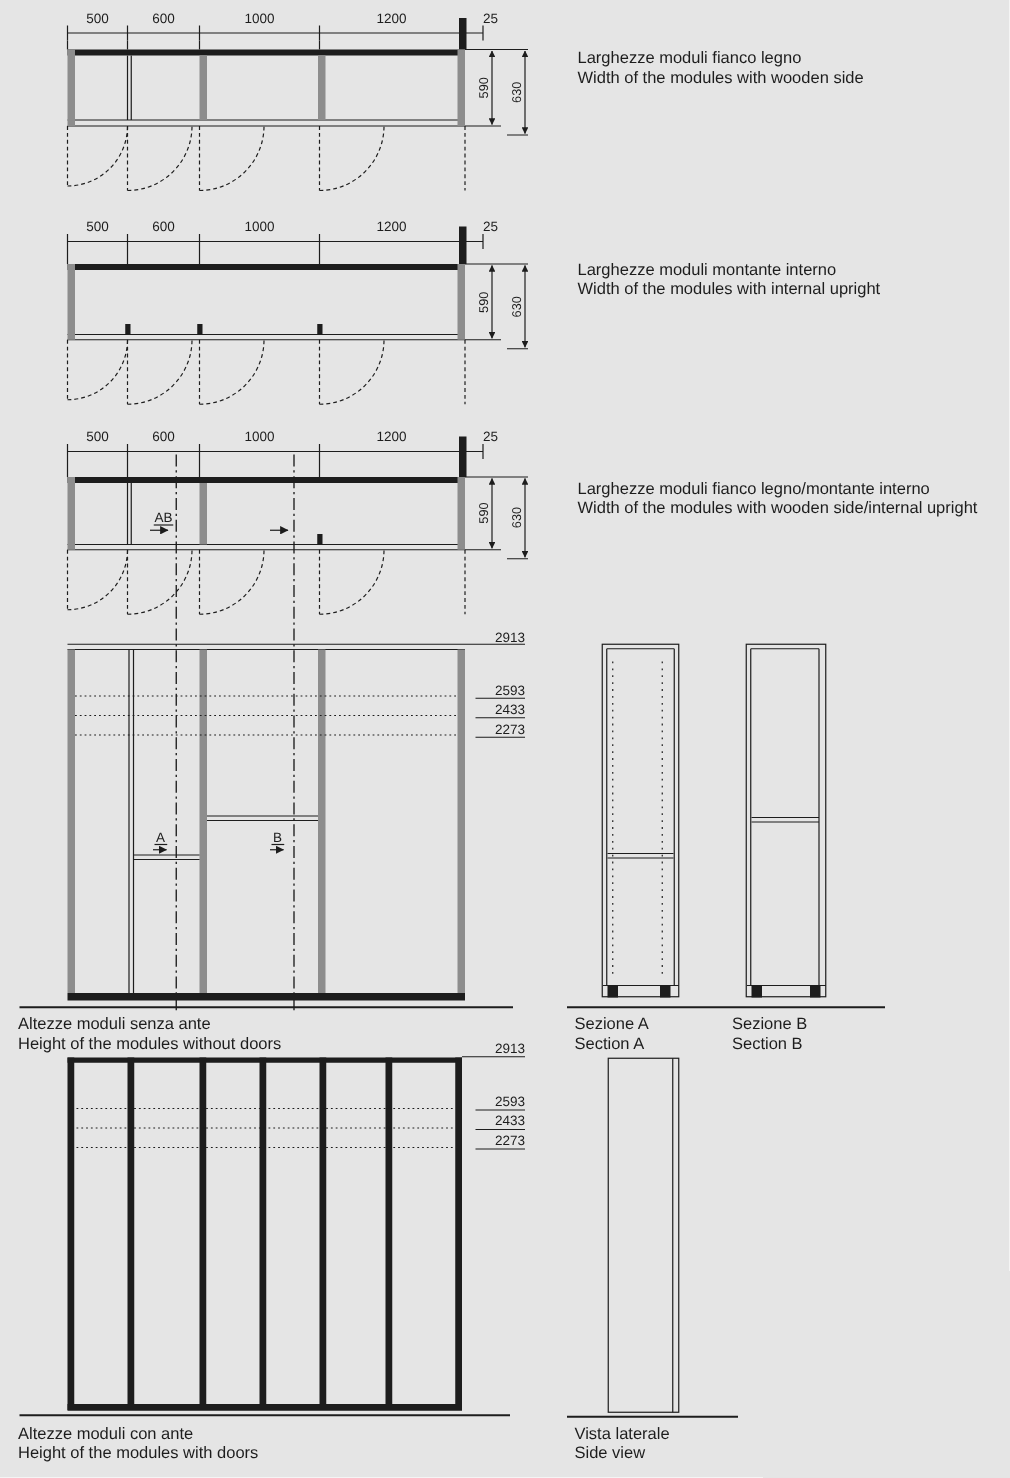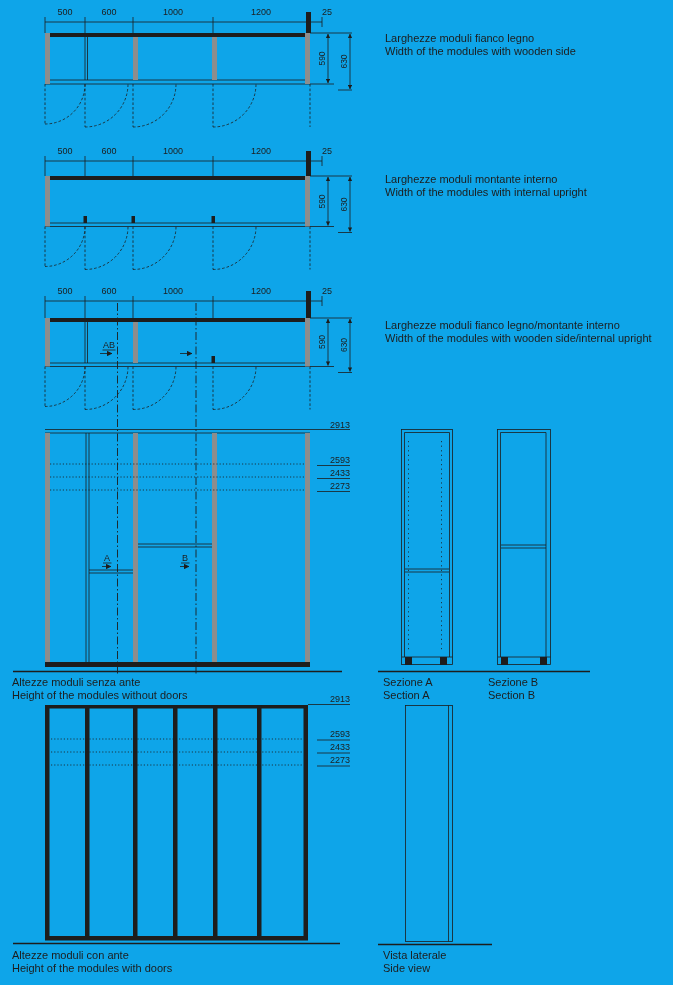--- a/index.html
+++ b/index.html
@@ -1,16 +1,16 @@
 <!DOCTYPE html>
 <html><head>
 <meta charset="utf-8">
 <style>
   html,body { margin:0; padding:0; background:#ffffff; }
-  .wrap { position:relative; width:673px; height:985px; background:#0ea5e9; font-family:"Liberation Sans", sans-serif; }
+  .wrap { position:relative; width:673px; height:985px; background:#e5e5e5; font-family:"Liberation Sans", sans-serif; }
   svg { display:block; }
   svg text { fill:#1d1d1d; font-family:"Liberation Sans", sans-serif; }
   .lbl  { font-size:11px; }
   .dim  { font-size:9px; }
   .dimr { font-size:8.5px; }
   .mark { font-size:9px; }
   .s      { stroke:#1d1d1d; stroke-width:1; fill:none; }
   .thin   { stroke-width:0.8; }
   .ground { stroke-width:1.4; }
   .dash   { stroke-dasharray:2.6 2; }

